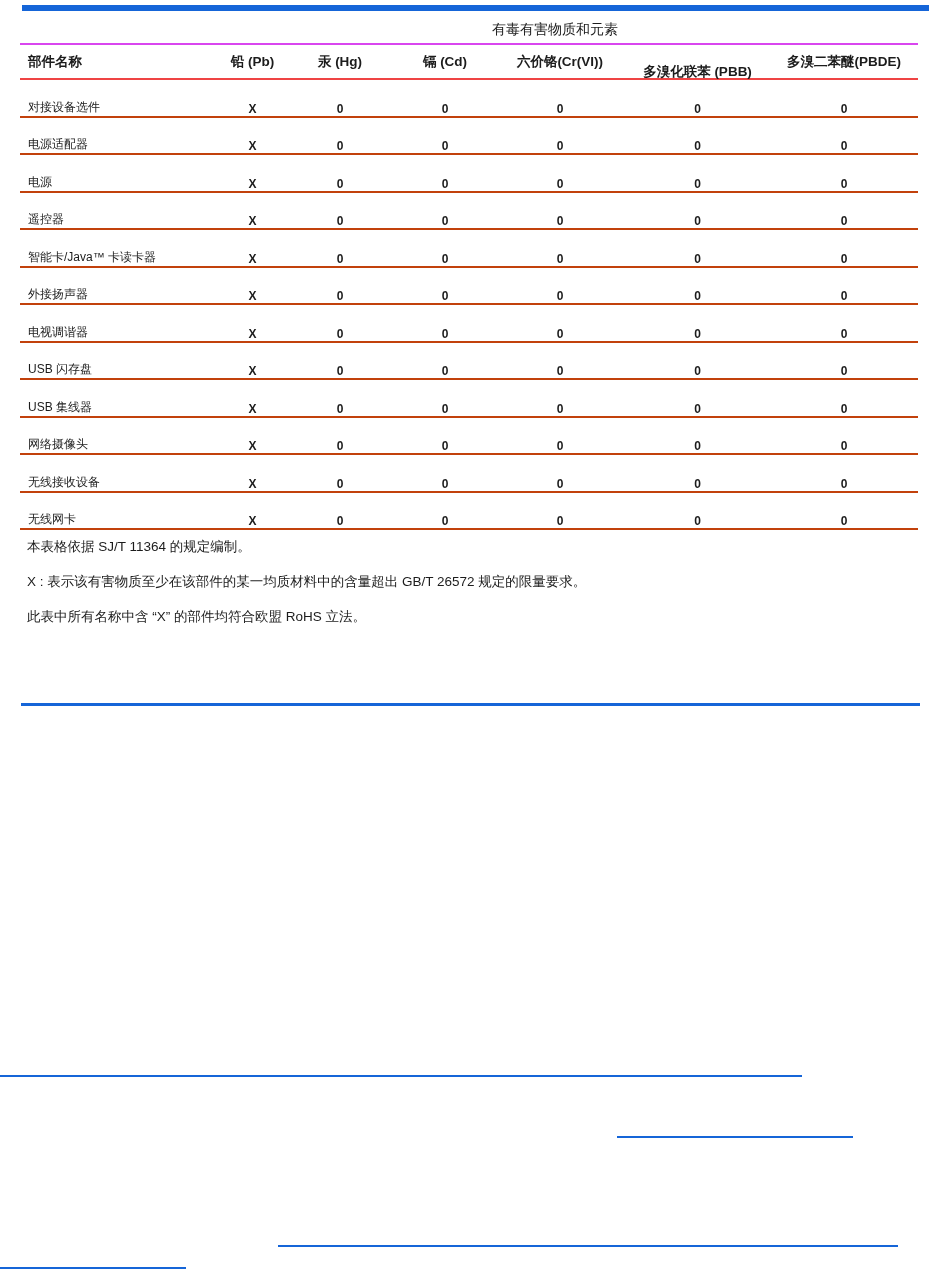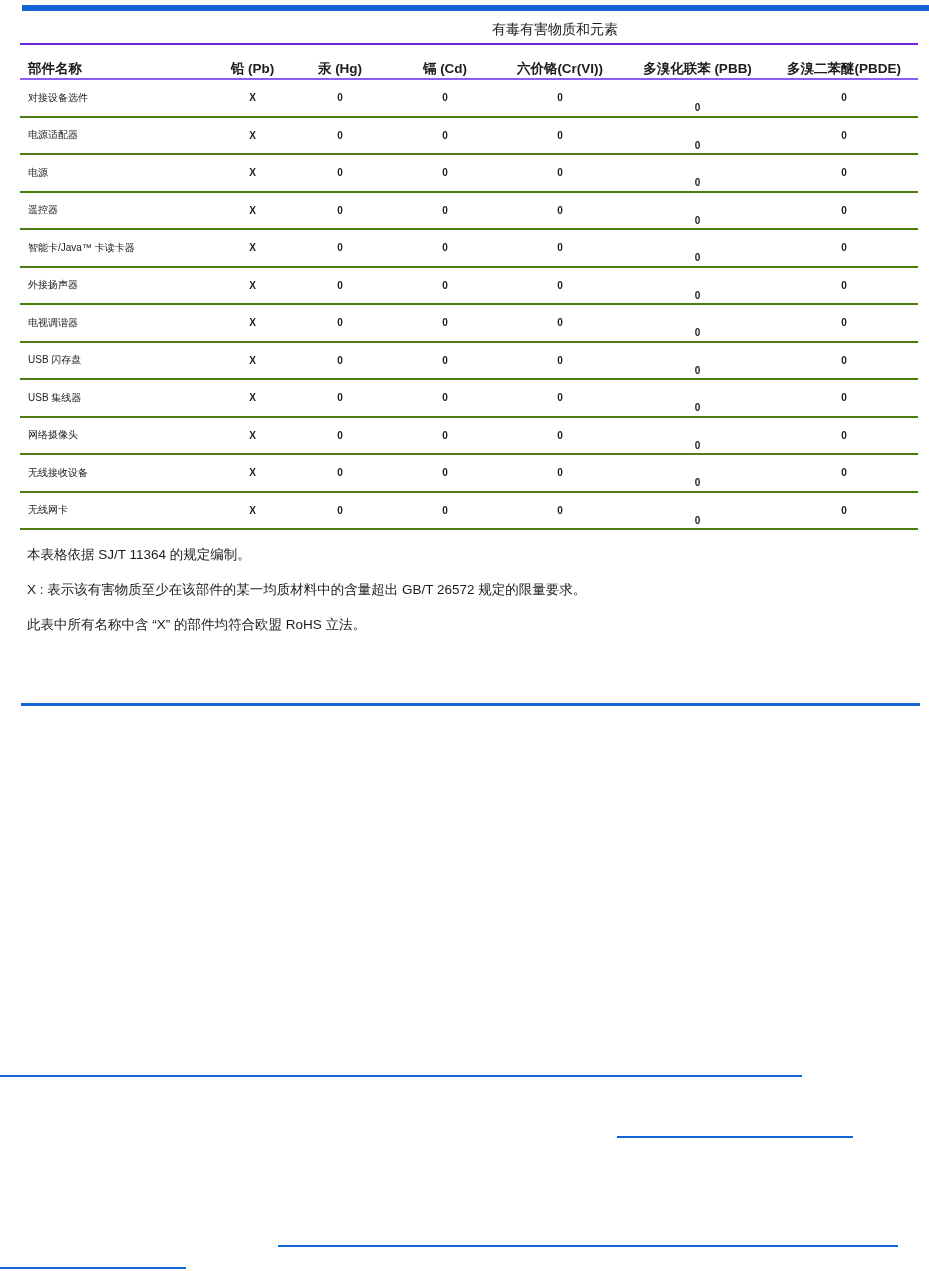--- a/index.html
+++ b/index.html
@@ -10,49 +10,49 @@
     color: #1c1c1c;
   }
   .top-bar {
     position: absolute; left: 22px; top: 5px; width: 907px; height: 6px;
     background: #1565d8;
   }
   .rohs-table {
     position: absolute; left: 20px; top: 11px; width: 898px;
   }
   .span-row {
-    height: 34px; border-bottom: 2px solid #6d28d9;
+    height: 34px; border-bottom: 2px solid #d946ef;
     display: flex; align-items: flex-end;
   }
   .span-title {
     margin-left: 186px; width: 698px; text-align: center;
     font-size: 14px; padding-bottom: 4px;
   }
   .head-row {
-    height: 35px; border-bottom: 2px solid #8b5cf6;
-    display: flex; align-items: flex-end; font-weight: bold; font-size: 13.5px;
+    height: 35px; border-bottom: 2px solid #ef4444;
+    display: flex; align-items: center; font-weight: bold; font-size: 13.5px;
   }
   .trow {
-    height: 37.5px; border-bottom: 2px solid #4d7c0f;
-    display: flex; align-items: center; font-size: 10px;
+    height: 37.5px; border-bottom: 2px solid #c2410c;
+    display: flex; align-items: flex-end; font-size: 12px;
   }
   .cell { flex: 0 0 auto; }
   .c1 { width: 200px; padding-left: 8px; text-align: left; }
   .c2 { width: 65px;  text-align: center; }
   .c3 { width: 110px; text-align: center; }
   .c4 { width: 100px; text-align: center; }
   .c5 { width: 130px; text-align: center; }
   .c6 { width: 145px; text-align: center; margin-top: 20px; }
   .c7 { width: 148px; text-align: center; }
   .val { font-weight: bold; }
   .notes {
     position: absolute; left: 27px; top: 540px; width: 880px;
     font-size: 13.5px; line-height: 14px;
   }
-  .notes p { margin: 8px 0 21px 0; }
+  .notes p { margin: 0 0 21px 0; }
   .rule { position: absolute; background: #1565d8; }
   .rule-thick { left: 21px; top: 703px; width: 899px; height: 3px; }
   .rule-b1 { left: 0px;   top: 1075px; width: 802px; height: 2px; }
   .rule-b2 { left: 617px; top: 1136px; width: 236px; height: 2px; }
   .rule-b3 { left: 278px; top: 1245px; width: 620px; height: 2px; }
   .rule-b4 { left: 0px;   top: 1267px; width: 186px; height: 2px; }
 </style>
 </head>
 <body>
 

